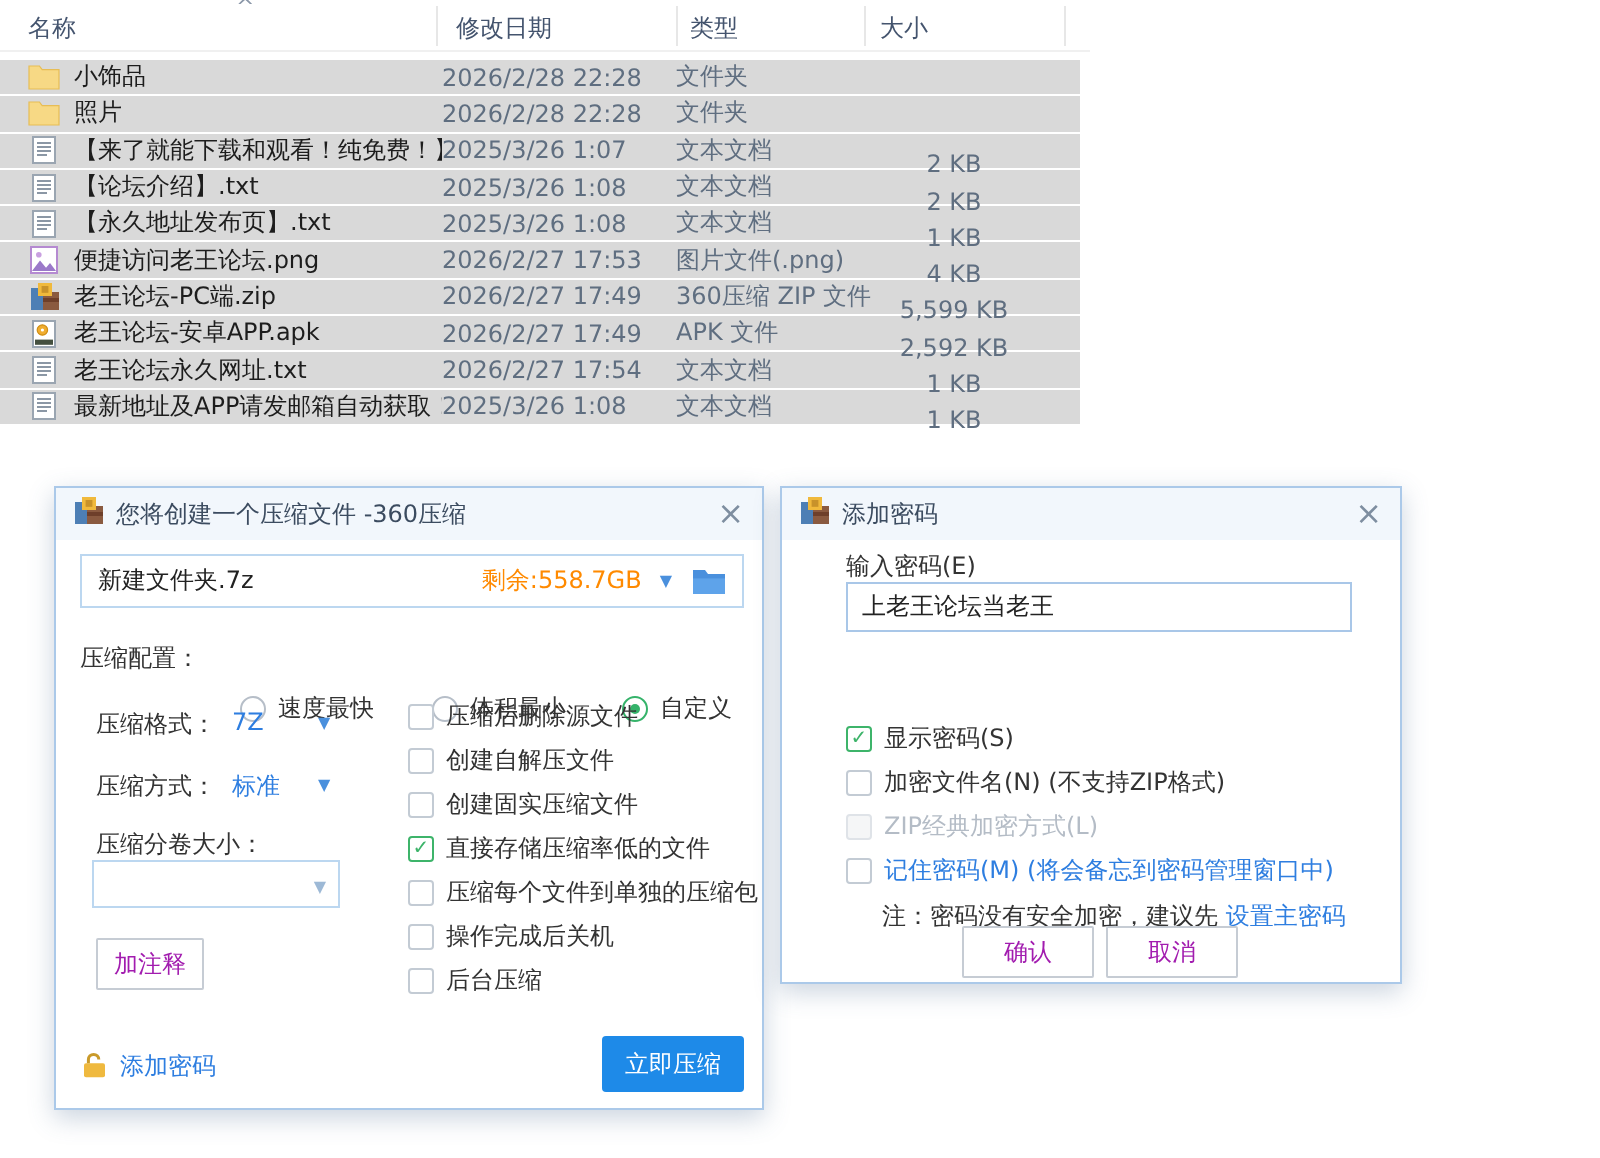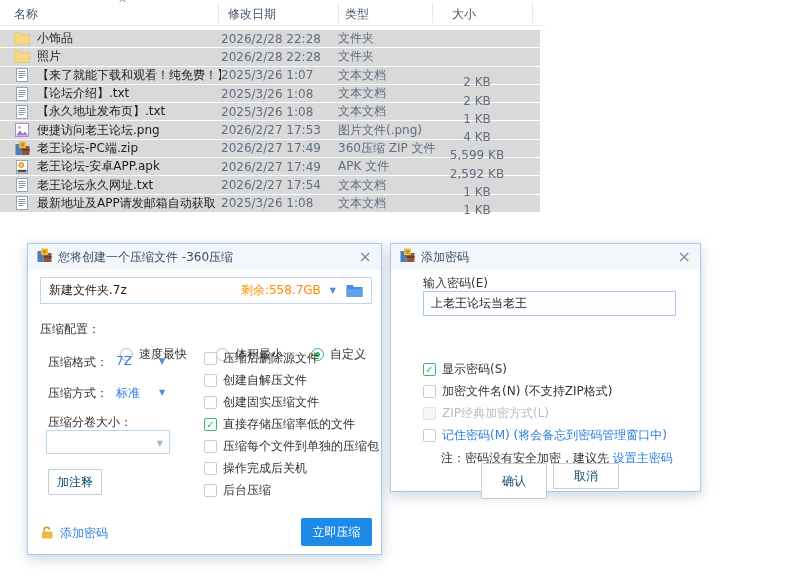--- a/index.html
+++ b/index.html
@@ -3,21 +3,21 @@
 <meta charset="utf-8">
 <style>
   * { margin:0; padding:0; box-sizing:border-box; }
   html,body { background:#fff; }
   body { font-family:"DejaVu Sans","Liberation Sans",sans-serif; }
   .screen { position:relative; width:800px; height:579px; background:#fff; overflow:hidden; font-size:12px; }
 
   
   .fl-header { position:absolute; top:0; left:0; width:545px; height:26px; background:#fff; border-bottom:1px solid #f0f0f0; color:#44546e; }
   .fl-header span.col { position:absolute; top:6px; }
-  .col-name { left:14px; } .col-date { left:228px;font-family:Liberation Serif, serif; } .col-type { left:345px; } .col-size { left:440px;margin-left:12px; }
+  .col-name { left:14px; } .col-date { left:228px;font-family:Liberation Serif, serif; } .col-type { left:345px; } .col-size { left:440px; }
   .sort-caret { position:absolute; left:118px; top:-3px; color:#8a97a8; font-size:11px; }
   .vsep { position:absolute; top:3px; width:1px; height:20px; background:#e7e7e7; }
   .rows { position:absolute; top:30px; left:0; }
   .frow { display:flex; align-items:center; height:17.3px; margin-bottom:1px; background:#d9d9d9; width:540px; }
   .ficon { width:16px; height:15px; margin-left:14px; display:flex; align-items:center; justify-content:center; flex:none; }
   .ficon svg { display:block; }
   .fname { margin-left:7px; width:184px; color:#1d1d1d; white-space:nowrap; overflow:hidden; }
   .fdate { width:117px; color:#5f6e80; }
   .ftype { width:95px; color:#5f6e80; white-space:nowrap; }
   .fsize { width:88px; text-align:center; color:#5f6e80;margin-top:14px; }
@@ -37,37 +37,37 @@
   .cfg-label { position:absolute; left:12px; top:77px; color:#333; }
   .radio-item { position:absolute; top:75px; display:flex; align-items:center; gap:6px; color:#333;margin-top:27px; }
   .rad { width:13px; height:13px; border:1px solid #b6bec8; border-radius:50%; background:#fff; flex:none; position:relative; }
   .radio-item.sel .rad { border-color:#35b36a; }
   .radio-item.sel .rad::after { content:""; position:absolute; left:3px; top:3px; width:5px; height:5px; border-radius:50%; background:#35b36a; }
   .fld-label { position:absolute; left:20px; color:#333; }
   .fld-value { position:absolute; left:88px; color:#2e7ee0; }
   .fld-arr { position:absolute; left:131px; color:#4a90dd; font-size:8px; }
   .combo { position:absolute; left:18px; top:186px; width:124px; height:24px; border:1px solid #bcd7f0; background:#fff; }
   .combo .arr { position:absolute; right:6px; top:8px; color:#9db9d6; font-size:8px; }
-  .btn-plain { position:absolute; background:#fff; border:1px solid #c6ccd4; color:#0c4a6e; display:flex; align-items:center; justify-content:center; border-radius:1px; }
+  .btn-plain { position:absolute; background:#fff; border:1px solid #c6ccd4; color:#a21caf; display:flex; align-items:center; justify-content:center; border-radius:1px; }
   .btn-comment { left:20px; top:225px; width:54px; height:26px; }
   .cb-item { position:absolute; display:flex; align-items:center; gap:6px; color:#333; white-space:nowrap; }
   .cbx { width:13px; height:13px; border:1px solid #c3cbd4; border-radius:2px; background:#fff; flex:none; display:flex; align-items:center; justify-content:center; font-size:10px; color:transparent; }
   .cb-item.on .cbx { border-color:#3db46a; color:#3db46a; }
   .cb-item.dis { color:#b4bcc6; }
   .cb-item.dis .cbx { background:#f5f6f7; border-color:#dfe3e8; }
   .cb-item.blue { color:#2e7ee0; }
   .addpwd { position:absolute; left:12px; top:281px; display:flex; align-items:center; gap:6px; color:#2e7ee0; }
   .btn-primary { position:absolute; left:273px; top:274px; width:71px; height:28px; background:#1e8ae8; color:#fff; display:flex; align-items:center; justify-content:center; border-radius:2px; }
 
   .dlg-pwd { left:390px; top:243px; width:311px; height:249px; }
   .pwd-label { position:absolute; left:32px; top:31px; color:#333; }
   .pwd-input { position:absolute; left:32px; top:47px; width:253px; height:25px; border:1px solid #a9c7e8; padding:0 7px; color:#222; font:inherit; background:#fff; }
   .note { position:absolute; left:50px; top:206px; color:#333; white-space:nowrap; }
   .note .lnk { color:#2e7ee0; }
-  .btn-ok { left:90px; top:219px; width:66px; height:36px; }
+  .btn-ok { left:90px; top:219px; width:66px; height:26px; }
   .btn-cancel { left:162px; top:219px; width:66px; height:26px; }
 </style>
 </head>
 <body>
 
 <div class="screen">
 
   <div class="fl-header">
     <span class="col col-name">名称</span>
     <span class="sort-caret">^</span>

